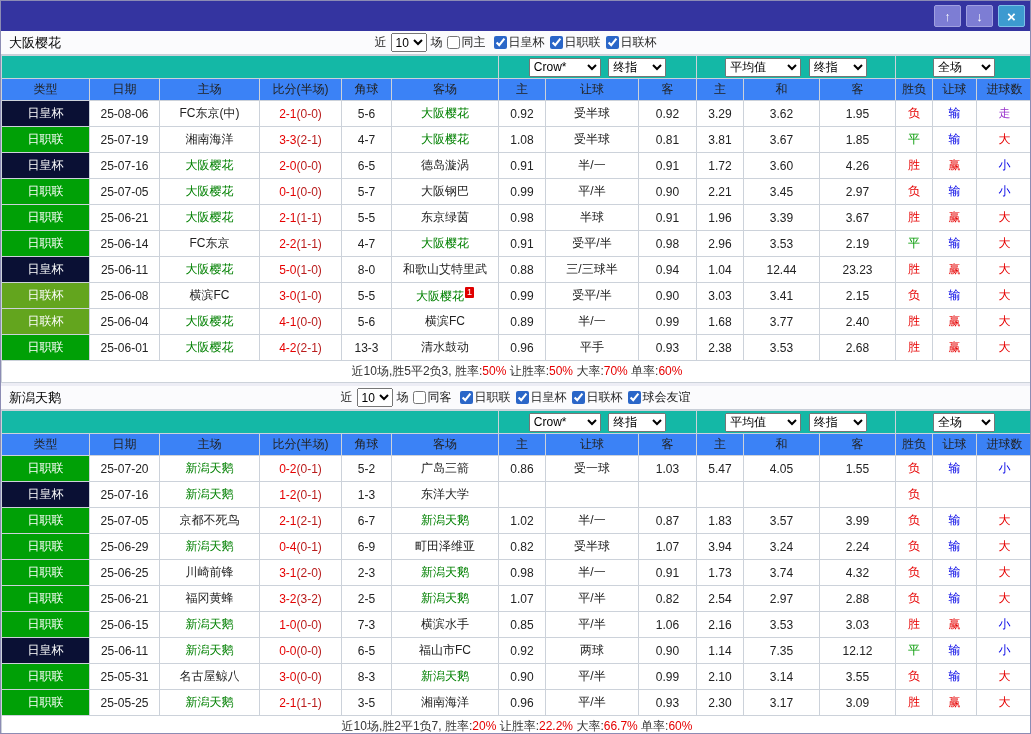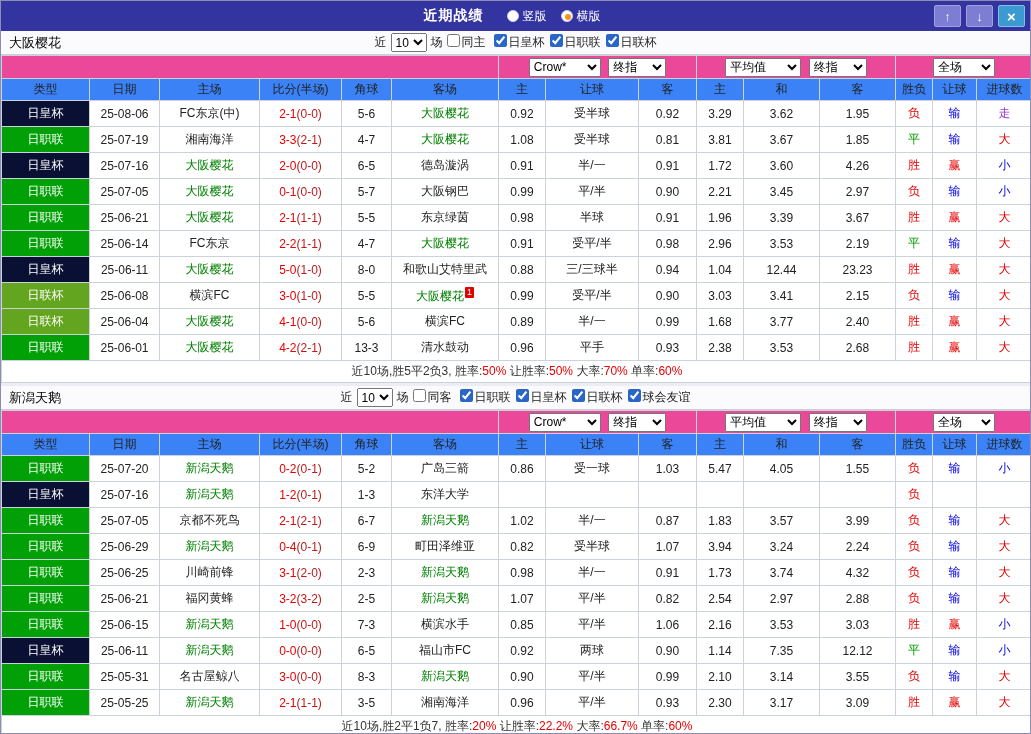--- a/index.html
+++ b/index.html
@@ -16,29 +16,29 @@
   .tb-buttons { position:absolute; right:5px; top:4px; display:flex; gap:5px; }
   .tb-btn { width:27px; height:22px; border:1px solid #a0a0e0; background:#7d7dd4; color:#fff; font-size:13px; line-height:1; cursor:pointer; display:flex; align-items:center; justify-content:center; border-radius:2px; }
   .tb-btn.close { background:#3d9ad0; border-color:#7dc0e8; font-size:15px; font-weight:bold; }
 
   
   .team-section + .team-section { border-top:3px solid #ededf5; }
   .section-header { height:24px; position:relative; display:flex; align-items:center; justify-content:center; background:#fbfbfd; border-bottom:1px solid #c9cfd8; font-size:12px; color:#222; }
   .team-name { position:absolute; left:8px; font-size:13px; color:#000; }
   .filter-bar { display:flex; align-items:center; gap:4px; }
   .filter-bar select { height:19px; font-size:12px; }
-  .chk { display:inline-flex; align-items:flex-start; gap:2px; cursor:pointer; }
+  .chk { display:inline-flex; align-items:center; gap:2px; cursor:pointer; }
   .chk input { width:13px; height:13px; accent-color:#2a66c8; margin:0; }
   .leagues { display:inline-flex; align-items:center; gap:5px; margin-left:4px; }
 
   
   table { width:100%; border-collapse:collapse; table-layout:fixed; font-size:12px; color:#222; }
   td, th { border:1px solid #ccd2da; text-align:center; padding:0 1px; white-space:nowrap; overflow:hidden; }
   thead th { font-weight:normal; background:#3b82f6; height:22px; }
-  .dd-row td { height:23px; background:#ec4899; }
+  .dd-row td { height:23px; background:#14b8a6; }
   .dd-row select { height:19px; font-size:12px; margin:0 2px; }
   tbody td { height:26px; background:#fff; }
   tfoot td { height:22px; background:#fff; font-size:12px; }
 
   .c-type { color:#fff; font-size:12px; }
   .type-green { background:#00a006; }
   .type-olive { background:#63a51e; }
   .type-dark  { background:#0a1034; }
 
   .focus-team { color:#008000; }
@@ -53,31 +53,20 @@
 
   .redcard { display:none; background:#e00000; color:#fff; font-size:9px; line-height:11px; padding:0 2px; margin-left:1px; vertical-align:super; border-radius:1px; }
   .redcard.show { display:inline-block; }
 </style>
 </head>
 <body>
 
 <div class="popup">
 
   <div class="titlebar">
-    <div class="titlebar-center">
-      <span class="win-title">近期战绩</span>
-      <span class="radio-opt">
-        <span class="radio-ic"></span>
-        <span>竖版</span>
-      </span>
-      <span class="radio-opt">
-        <span class="radio-ic selected"></span>
-        <span>横版</span>
-      </span>
-    </div>
     <div class="tb-buttons">
       <button class="tb-btn">
           <span>↑</span>
         </button>
       <button class="tb-btn">
           <span>↓</span>
         </button>
       <button class="tb-btn close">
           <span>×</span>
         </button>

